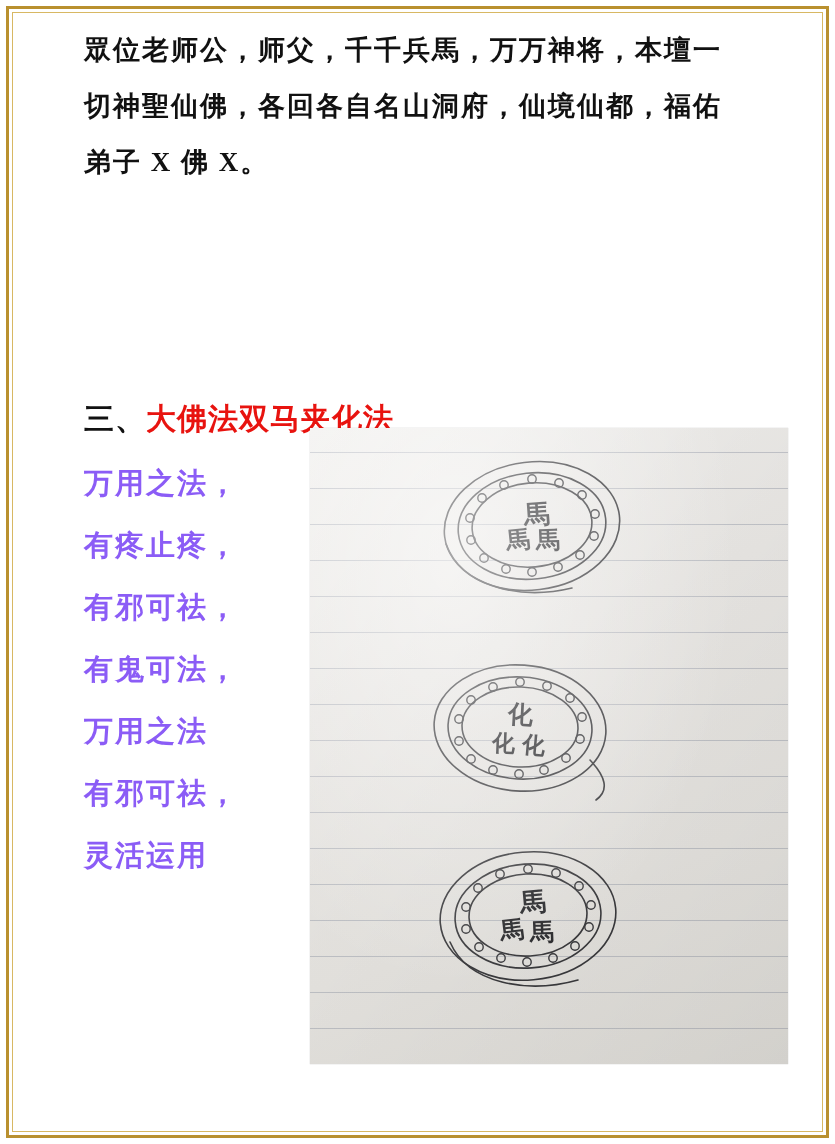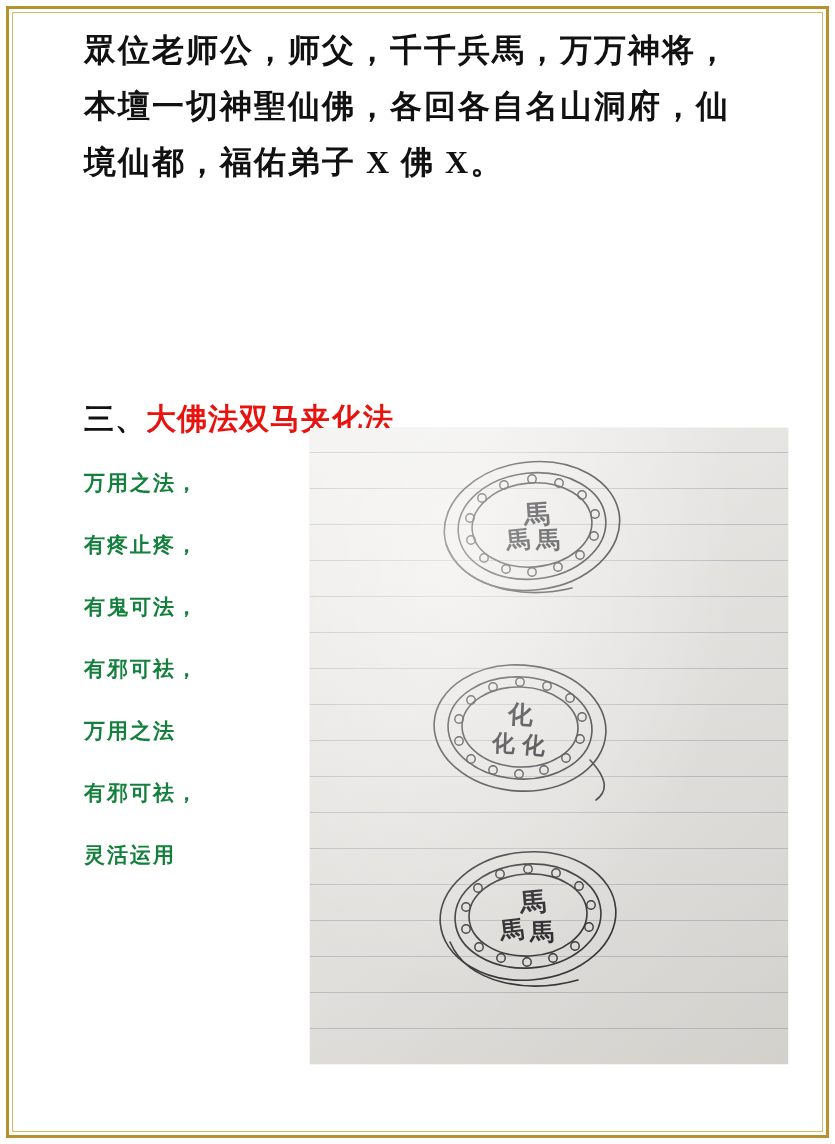--- a/index.html
+++ b/index.html
@@ -47,21 +47,21 @@
     width: 835px;
     height: 1144px;
   }
 
   
   .para-top {
     position: absolute;
     left: 84px;
     top: 22px;
     width: 650px;
-    font-size: 32px;
+    font-size: 27px;
     line-height: 56px;
     letter-spacing: 2px;
     color: #111111;
     font-weight: 700;
     font-family: "Liberation Serif", "DejaVu Serif", serif;
   }
 
   
   .section-heading {
     position: absolute;
@@ -82,23 +82,23 @@
   }
 
   
   .left-column {
     position: absolute;
     left: 84px;
     top: 452px;
     width: 210px;
   }
   .left-column .line {
-    font-size: 21px;
+    font-size: 29px;
     line-height: 62px;
-    color: #15803d;
+    color: #8b5cf6;
     font-weight: 700;
     letter-spacing: 2px;
     white-space: nowrap;
     font-family: "Liberation Serif", "DejaVu Serif", serif;
   }
 
   
   .photo {
     position: absolute;
     left: 310px;
@@ -168,22 +168,22 @@
 
     <div class="para-top">眾位老师公，师父，千千兵馬，万万神将，本壇一切神聖仙佛，各回各自名山洞府，仙境仙都，福佑弟子 X 佛 X。</div>
 
     <div class="section-heading">
       <span class="num">三、</span><span class="title">大佛法双马夹化法</span>
     </div>
 
     <div class="left-column">
       <div class="line">万用之法，</div>
       <div class="line">有疼止疼，</div>
+      <div class="line">有邪可祛，</div>
       <div class="line">有鬼可法，</div>
-      <div class="line">有邪可祛，</div>
       <div class="line">万用之法</div>
       <div class="line">有邪可祛，</div>
       <div class="line">灵活运用</div>
     </div>
 
     <div class="photo">
 
       <div class="ruling" style="top:24px"></div>
       <div class="ruling" style="top:60px"></div>
       <div class="ruling" style="top:96px"></div>

